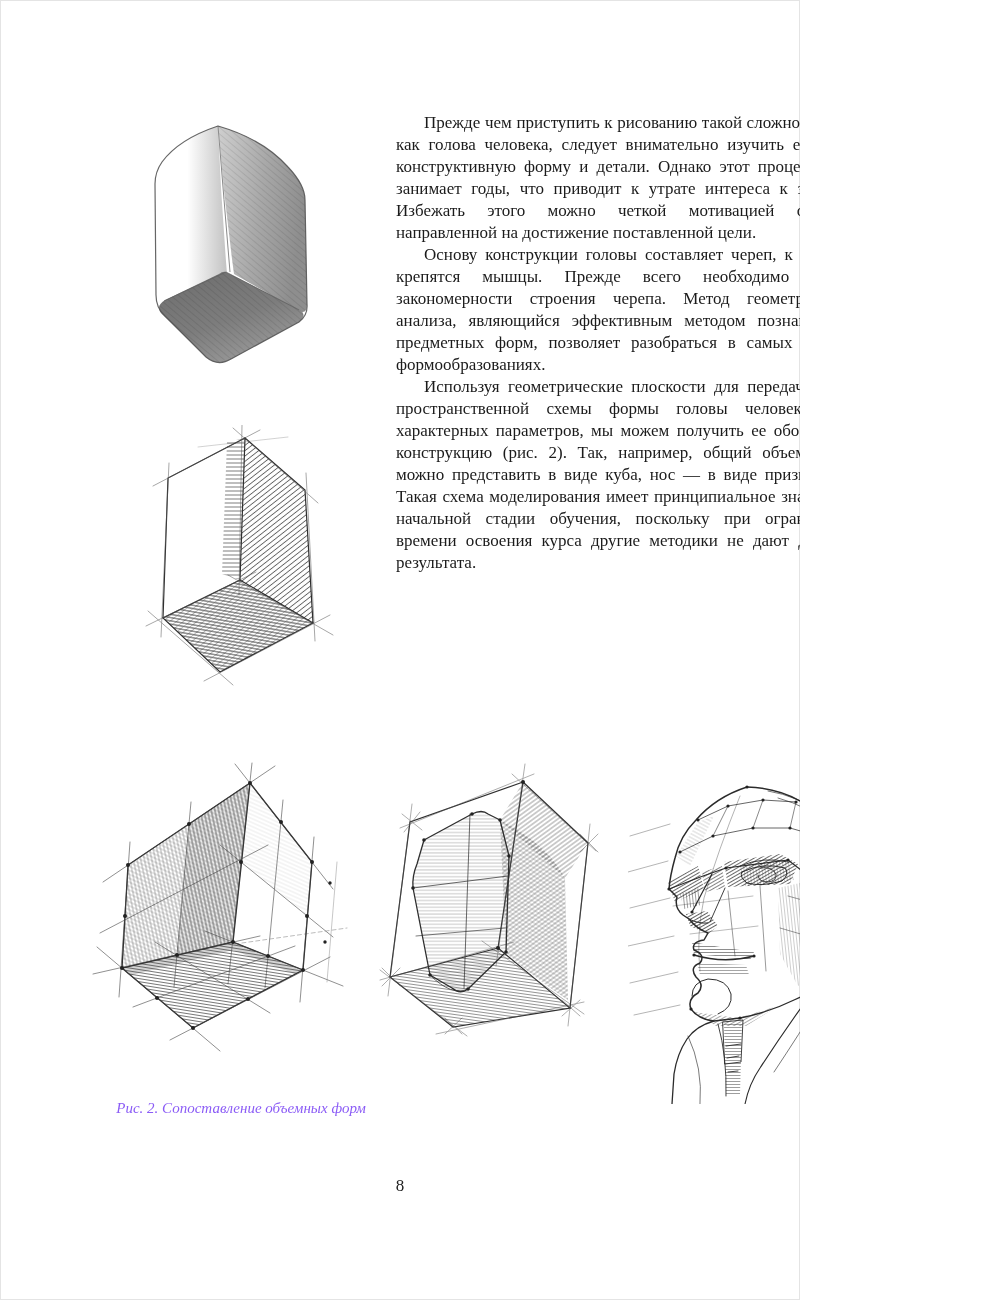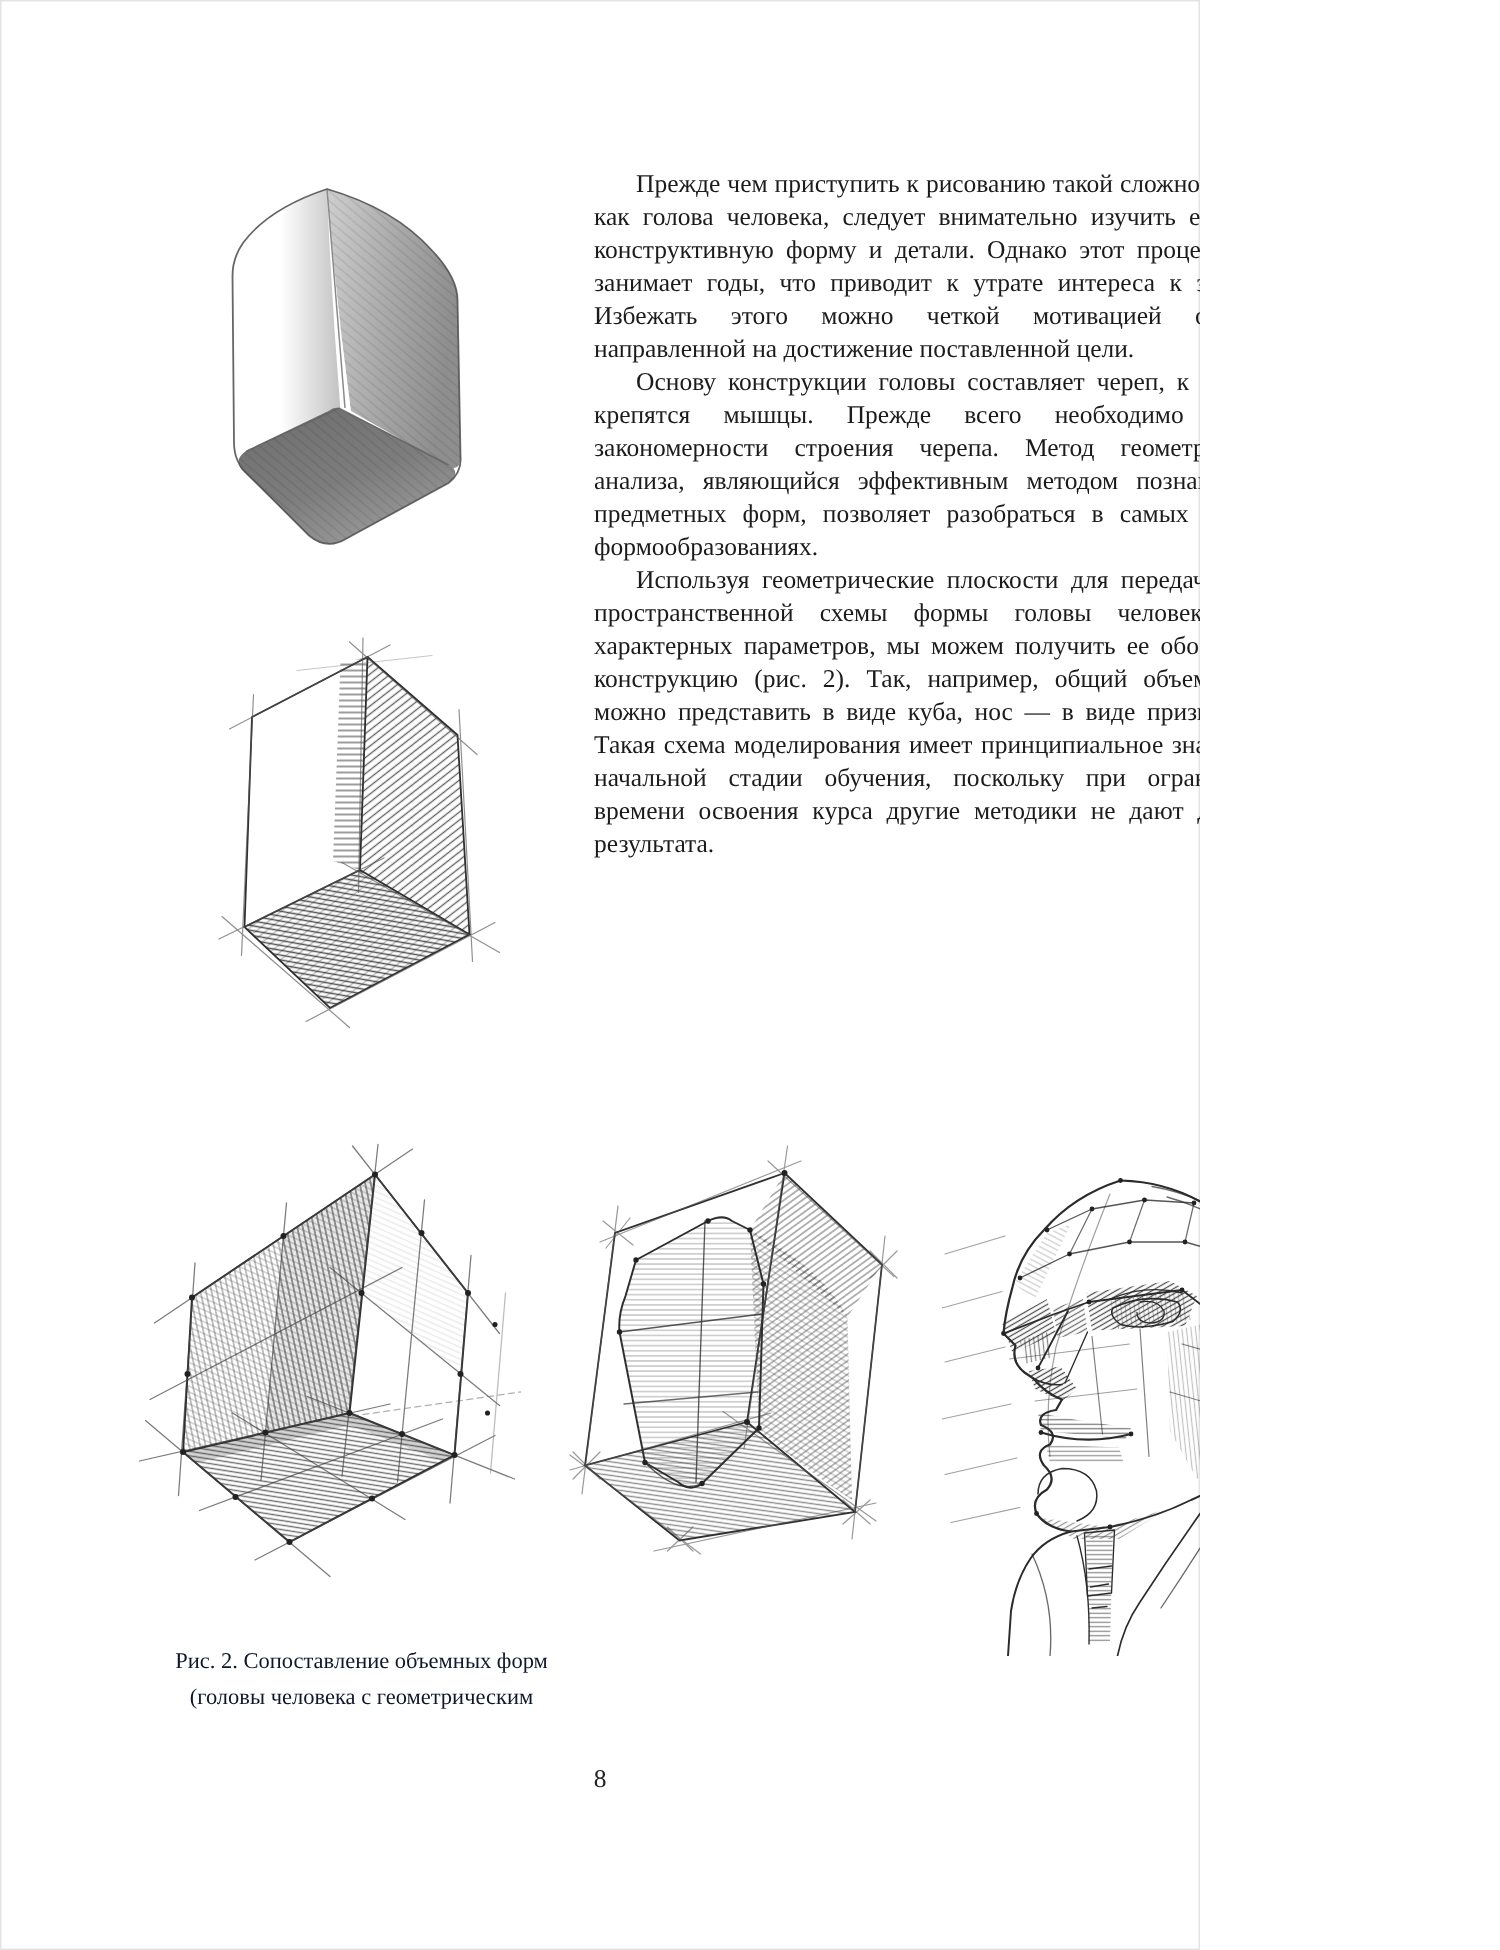--- a/index.html
+++ b/index.html
@@ -9,21 +9,21 @@
     box-shadow:inset 0 0 0 1px #e4e4e4;
   }
   .text-col{
     position:absolute;left:396px;top:112px;width:472px;
     color:#1b1b1b;font-size:17px;line-height:22px;text-align:justify;
   }
   .text-col p{margin:0;text-indent:28px;}
   .fig{position:absolute;}
   .caption{
     position:absolute;left:95px;top:1096px;width:292px;text-align:center;
-    font-size:15px;line-height:24px;color:#0f172a;
+    font-style:italic;font-size:15px;line-height:24px;color:#8b5cf6;
   }
   .pagenum{
     position:absolute;left:380px;top:1176px;width:40px;text-align:center;
     font-size:17px;color:#222;
   }
   svg{display:block;}
 </style>
 </head>
 <body>
 
@@ -331,18 +331,17 @@
       <circle cx="126" cy="200" r="1.6"></circle>
         <circle cx="63" cy="253" r="1.6"></circle>
         <circle cx="112" cy="262" r="1.6"></circle>
       <circle cx="188" cy="231" r="1.6"></circle>
         <circle cx="221" cy="157" r="1.6"></circle>
     </g>
   </svg>
 
   <div class="caption">
     <div>Рис. 2. Сопоставление объемных форм</div>
-    <div>(головы человека с геометрическим</div>
   </div>
 
   <div class="pagenum">8</div>
 
 </div>
 
 </body></html>

